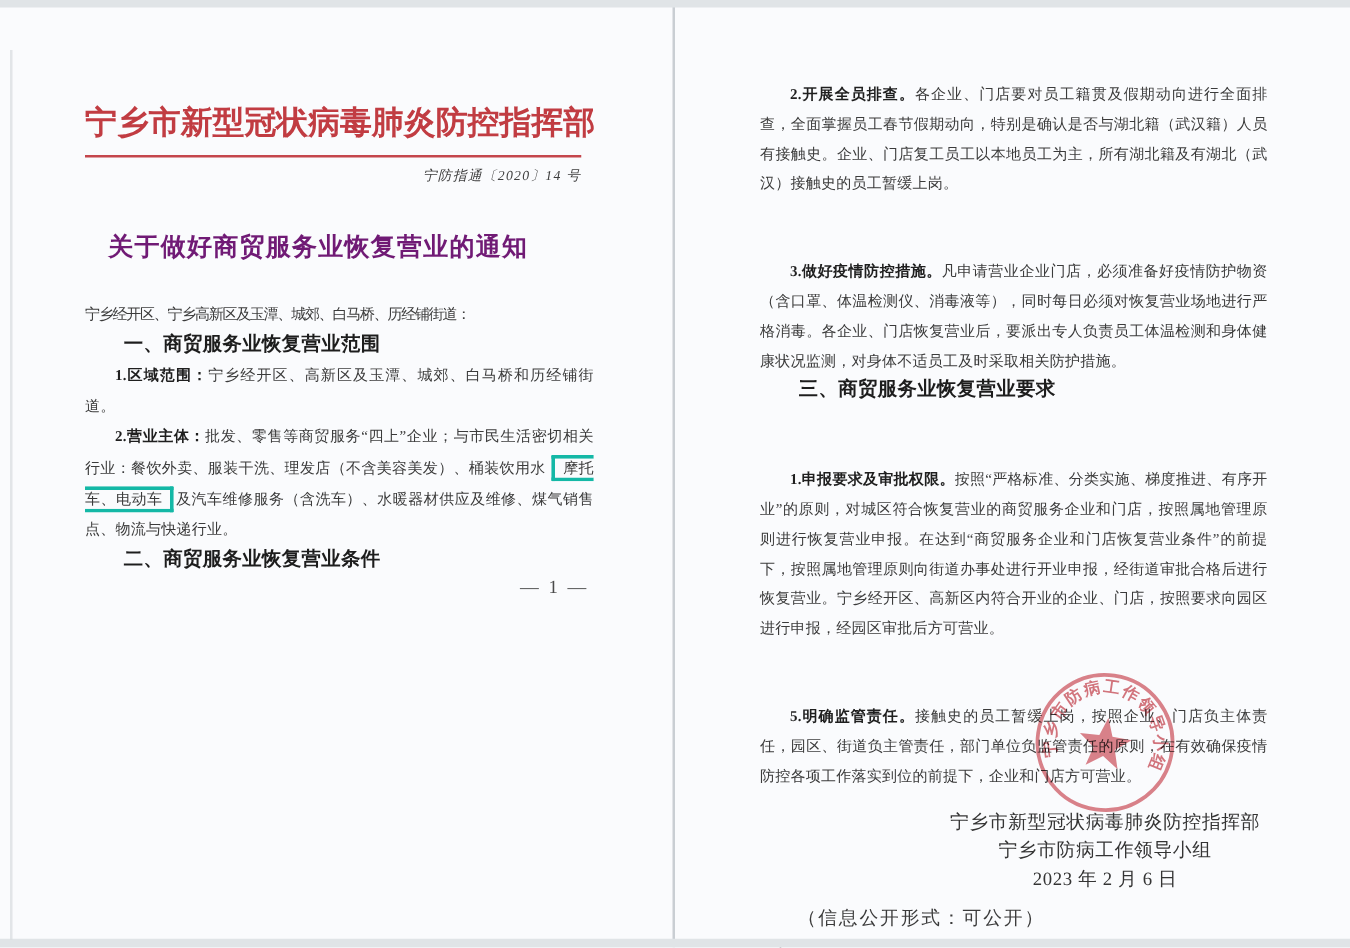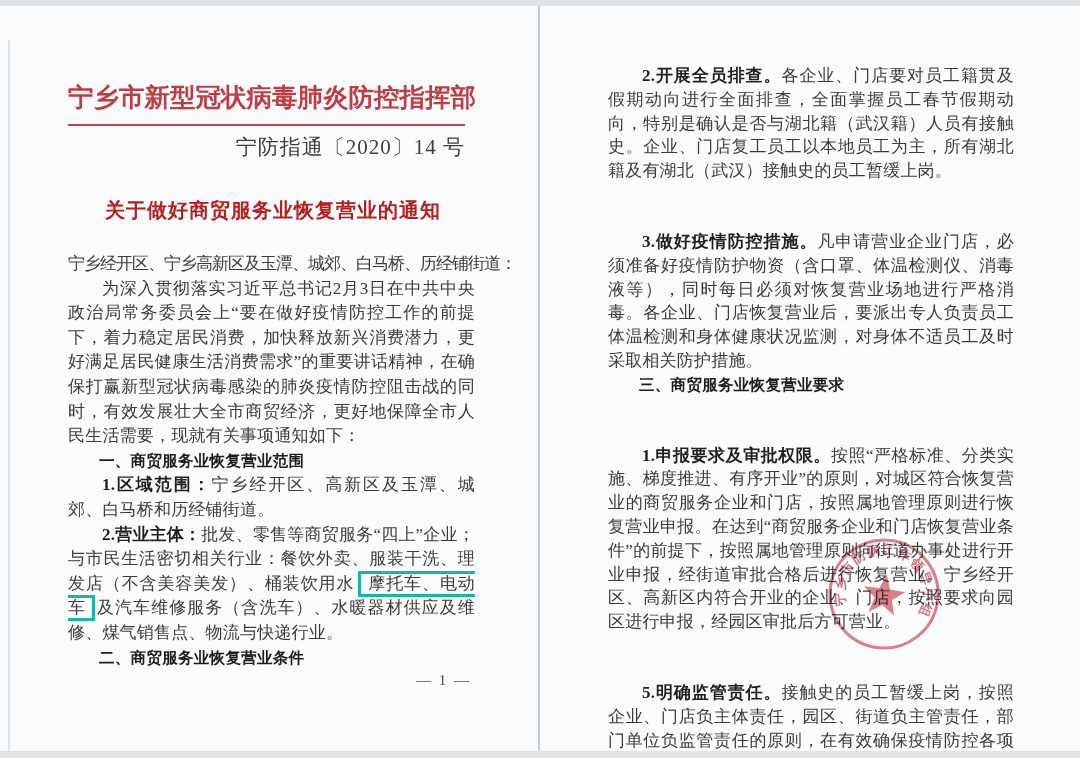--- a/index.html
+++ b/index.html
@@ -19,39 +19,39 @@
   .page1 { left:0;   width:538px; padding:0 63px 0 68px; }
   .page2 { left:540px; width:538px; padding:0 64px 0 68px; }
 
   
   .org-title {
     margin-top:80px; font-size:25.5px; font-weight:700; color:#c13c42;
     font-family:"Liberation Sans","DejaVu Sans",sans-serif;
     white-space:nowrap; letter-spacing:0;
   }
   .red-rule { margin-top:9px; width:397px; height:2px; background:#c4464c; }
-  .doc-no   { margin-top:7px; font-size:21px; color:#3d3d3d; text-align:right; padding-right:10px; letter-spacing:1px; }
+  .doc-no   { margin-top:7px; font-size:11px; color:#3d3d3d; text-align:right; padding-right:10px; letter-spacing:1px;font-style:italic; }
   .doc-title{
     margin-top:36px; margin-right:34px; font-size:20px; font-weight:700;
-    color:#b91c1c; text-align:right; letter-spacing:1px;
+    color:#701a75; text-align:center; letter-spacing:1px;
   }
 
   
-  .para  { margin:0; font-size:17px; line-height:24.6px; color:#3b3b3b;
+  .para  { margin:0; font-size:12px; line-height:24.6px; color:#3b3b3b;
            text-align:justify; letter-spacing:.2px; }
   .page2 .para { line-height:23.8px;margin-top:47px; }
   .indent { text-indent:2em; }
   .first-para { margin-top:28px; }
   .salutation { white-space:nowrap; letter-spacing:-1px; }
   .lead { font-weight:700; color:#1f1f1f; }
   .sec-heading {
     margin:0; font-size:15.5px; line-height:24.6px; font-weight:700; color:#1d1d1d;
     font-family:"Liberation Sans","DejaVu Sans",sans-serif; text-indent:2em; letter-spacing:.3px;
   }
-  .page2 .sec-heading { line-height:23.8px; }
+  .page2 .sec-heading { line-height:23.8px;font-family:Liberation Mono, monospace; }
 
   .hl-box {
     display:inline; border:3px solid #14b8a6; border-radius:1px;
     padding:0 6px 1px 7px; margin:0 2px 0 4px;
   }
 
   .page-num { font-size:15px; color:#4a4a4a; letter-spacing:2px; }
   .pn-right { text-align:right; padding-right:4px; margin-top:2px; }
   .pn-left  { margin-left:-12px; margin-top:8px; }
 
@@ -74,21 +74,20 @@
 
 <div class="canvas">
 
   <div class="page page1">
     <div class="org-title">宁乡市新型冠状病毒肺炎防控指挥部</div>
     <div class="red-rule"></div>
     <div class="doc-no">宁防指通〔2020〕14 号</div>
     <div class="doc-title">关于做好商贸服务业恢复营业的通知</div>
 
     <p class="para salutation first-para">宁乡经开区、宁乡高新区及玉潭、城郊、白马桥、历经铺街道：</p>
-    <p class="para indent">为深入贯彻落实习近平总书记2月3日在中共中央政治局常务委员会上“要在做好疫情防控工作的前提下，着力稳定居民消费，加快释放新兴消费潜力，更好满足居民健康生活消费需求”的重要讲话精神，在确保打赢新型冠状病毒感染的肺炎疫情防控阻击战的同时，有效发展壮大全市商贸经济，更好地保障全市人民生活需要，现就有关事项通知如下：</p>
 
     <p class="sec-heading">一、商贸服务业恢复营业范围</p>
     <p class="para indent"><span class="lead">1.区域范围：</span><span>宁乡经开区、高新区及玉潭、城郊、白马桥和历经铺街道。</span></p>
     <p class="para indent"><span class="lead">2.营业主体：</span><span>批发、零售等商贸服务“四上”企业；与市民生活密切相关行业：餐饮外卖、服装干洗、理发店（不含美容美发）、桶装饮用水</span><span class="hl-box">摩托车、电动车</span><span>及汽车维修服务（含洗车）、水暖器材供应及维修、煤气销售点、物流与快递行业。</span></p>
 
     <p class="sec-heading">二、商贸服务业恢复营业条件</p>
 
     <div class="page-num pn-right">— 1 —</div>
   </div>
 
@@ -101,20 +100,21 @@
     <p class="sec-heading">三、商贸服务业恢复营业要求</p>
     <p class="para indent"><span class="lead">1.申报要求及审批权限。</span><span>按照“严格标准、分类实施、梯度推进、有序开业”的原则，对城区符合恢复营业的商贸服务企业和门店，按照属地管理原则进行恢复营业申报。在达到“商贸服务企业和门店恢复营业条件”的前提下，按照属地管理原则向街道办事处进行开业申报，经街道审批合格后进行恢复营业。宁乡经开区、高新区内符合开业的企业、门店，按照要求向园区进行申报，经园区审批后方可营业。</span></p>
     <p class="para indent"><span class="lead">5.明确监管责任。</span><span>接触史的员工暂缓上岗，按照企业、门店负主体责任，园区、街道负主管责任，部门单位负监管责任的原则，在有效确保疫情防控各项工作落实到位的前提下，企业和门店方可营业。</span></p>
 
     <div class="signature">
       <div>宁乡市新型冠状病毒肺炎防控指挥部</div>
       <div>宁乡市防病工作领导小组</div>
       <div>2023 年 2 月 6 日</div>
     </div>
 
+    <p class="info-line">（信息公开形式：可公开）</p>
 
     <div class="page-num pn-left">— 2 —</div>
 
     <div class="stamp">
       <svg viewBox="0 0 116 116" xmlns="http://www.w3.org/2000/svg">
         <defs>
           <path id="stamp-arc" d="M 19.4,68.4 A 40,40 0 1 1 96.6,68.4" fill="none"></path>
         </defs>
         <circle cx="58" cy="58" r="54" fill="none" stroke="#d4606a" stroke-width="3" opacity="0.85"></circle>
         <polygon points="58,38 63.3,52.7 78.9,53.2 66.6,62.8 70.9,77.8 58,69 45.1,77.8 49.4,62.8 37.1,53.2 52.7,52.7" fill="#d4606a" opacity="0.85"></polygon>

